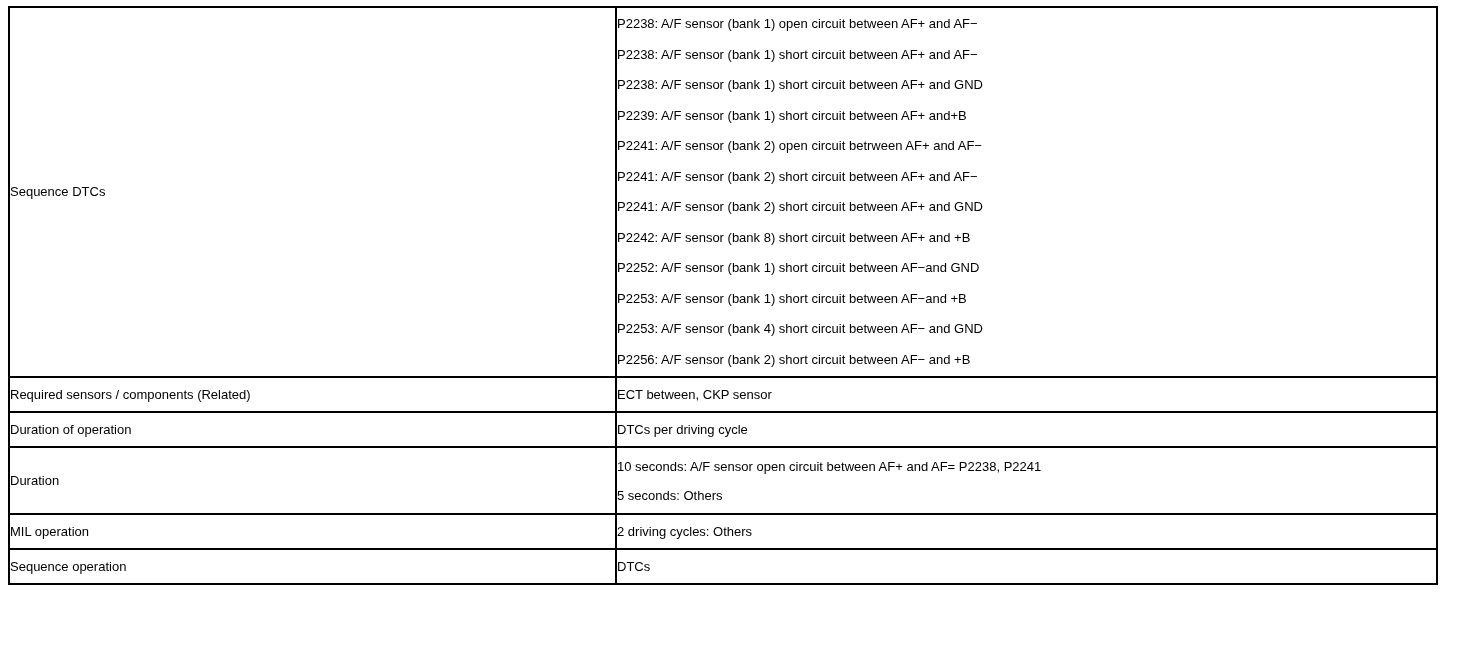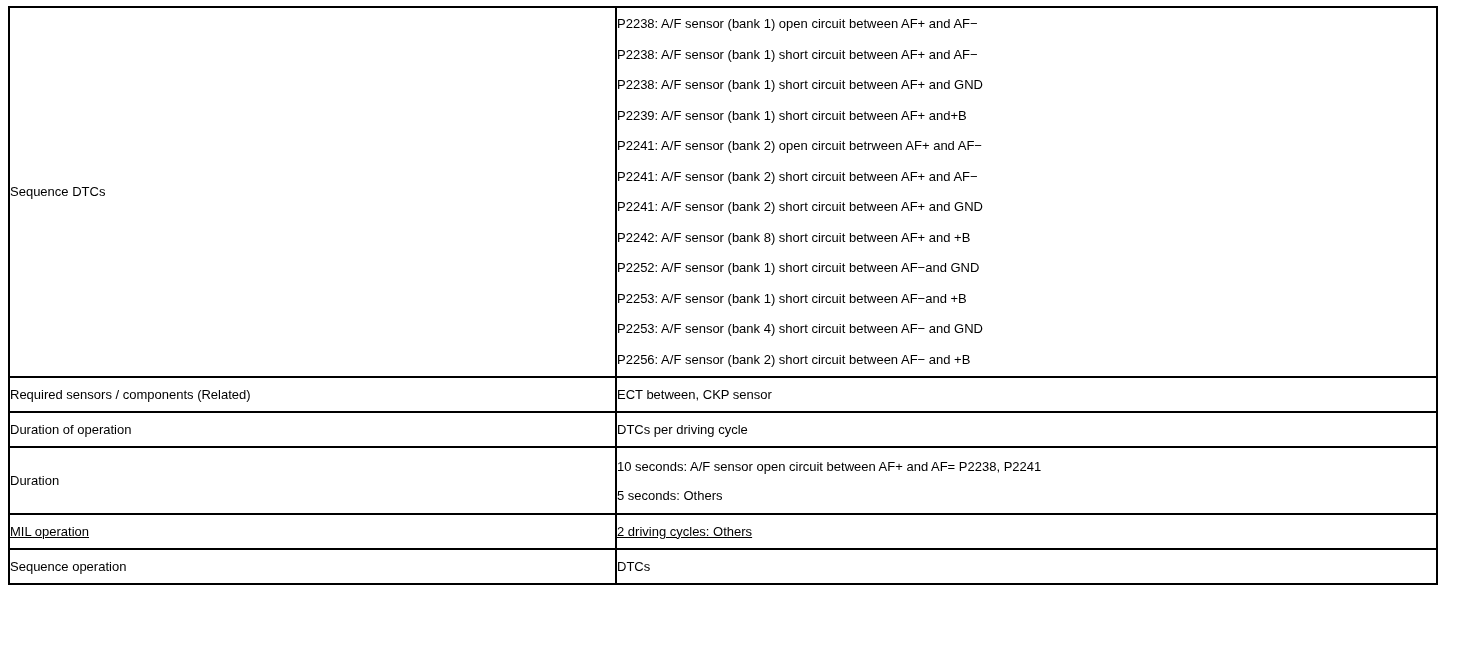--- a/index.html
+++ b/index.html
@@ -71,21 +71,21 @@
     display: block;
     height: 24px;
     line-height: 24px;
     white-space: nowrap;
   }
   tr.row-dtc td { height: 368px; }
   tr.row-main td { height: 34px; }
   tr.row-related td { height: 33px; }
   tr.row-freq td { height: 33px; }
   tr.row-duration td { height: 65px; }
-  tr.row-mil td { height: 33px; text-decoration: underline; }
+  tr.row-mil td { height: 33px; }
   tr.row-seq td { height: 33px; margin-left: 31px; }
 </style>
 </head>
 <body>
 
 <div id="page">
 
   <table class="spec-table">
     <tbody>
 

